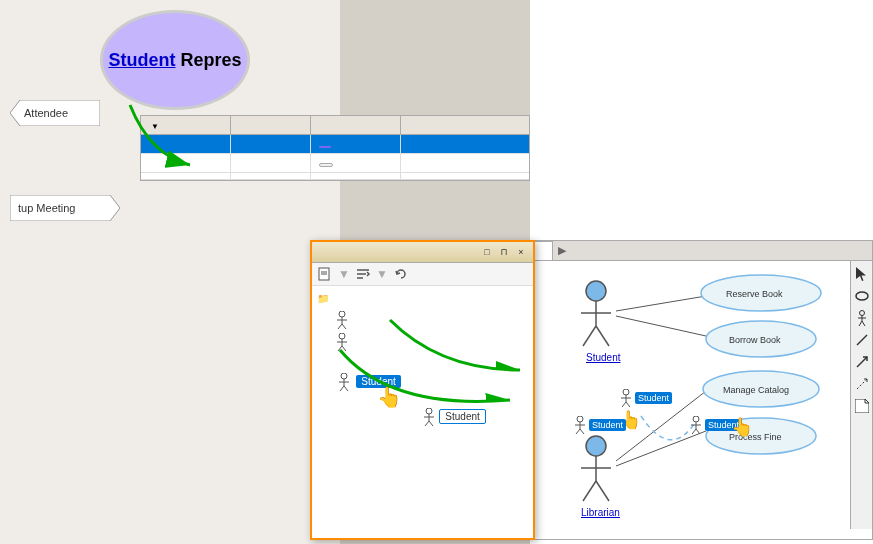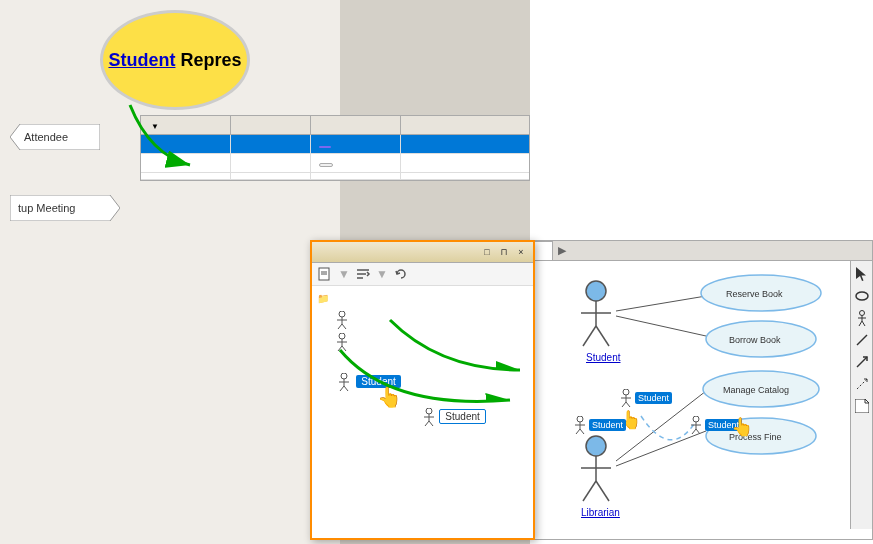--- a/index.html
+++ b/index.html
@@ -33,21 +33,21 @@
 
     
     .magnifier {
       position: absolute;
       left: 100px;
       top: 10px;
       width: 150px;
       height: 100px;
       border: 3px solid #ccc;
       border-radius: 50%;
-      background: #fde047;
+      background: #c4b5fd;
       display: flex;
       align-items: center;
       justify-content: center;
       font-size: 16px;
       font-weight: bold;
       overflow: hidden;
       z-index: 10;
     }
     .magnifier-text {
       font-size: 18px;
@@ -323,21 +323,21 @@
 <div class="left-bg"></div>
 
 <div class="right-bg"></div>
 
 <div class="magnifier">
   <div class="magnifier-text">
     <span class="underline">Student</span><span> Repres</span>
   </div>
 </div>
 
-<div style="position:absolute; left:10px; top:124px; z-index:5;">
+<div style="position:absolute; left:10px; top:100px; z-index:5;">
   <svg width="90" height="26">
     <polygon points="10,0 90,0 90,26 10,26 0,13" fill="white" stroke="#999" stroke-width="1"></polygon>
     <text x="14" y="17" font-size="11" fill="#333">Attendee</text>
   </svg>
 </div>
 
 <div style="position:absolute; left:10px; top:195px; z-index:5;">
   <svg width="110" height="26">
     <polygon points="0,0 100,0 110,13 100,26 0,26" fill="white" stroke="#999" stroke-width="1"></polygon>
     <text x="8" y="17" font-size="11" fill="#333">tup Meeting</text>

